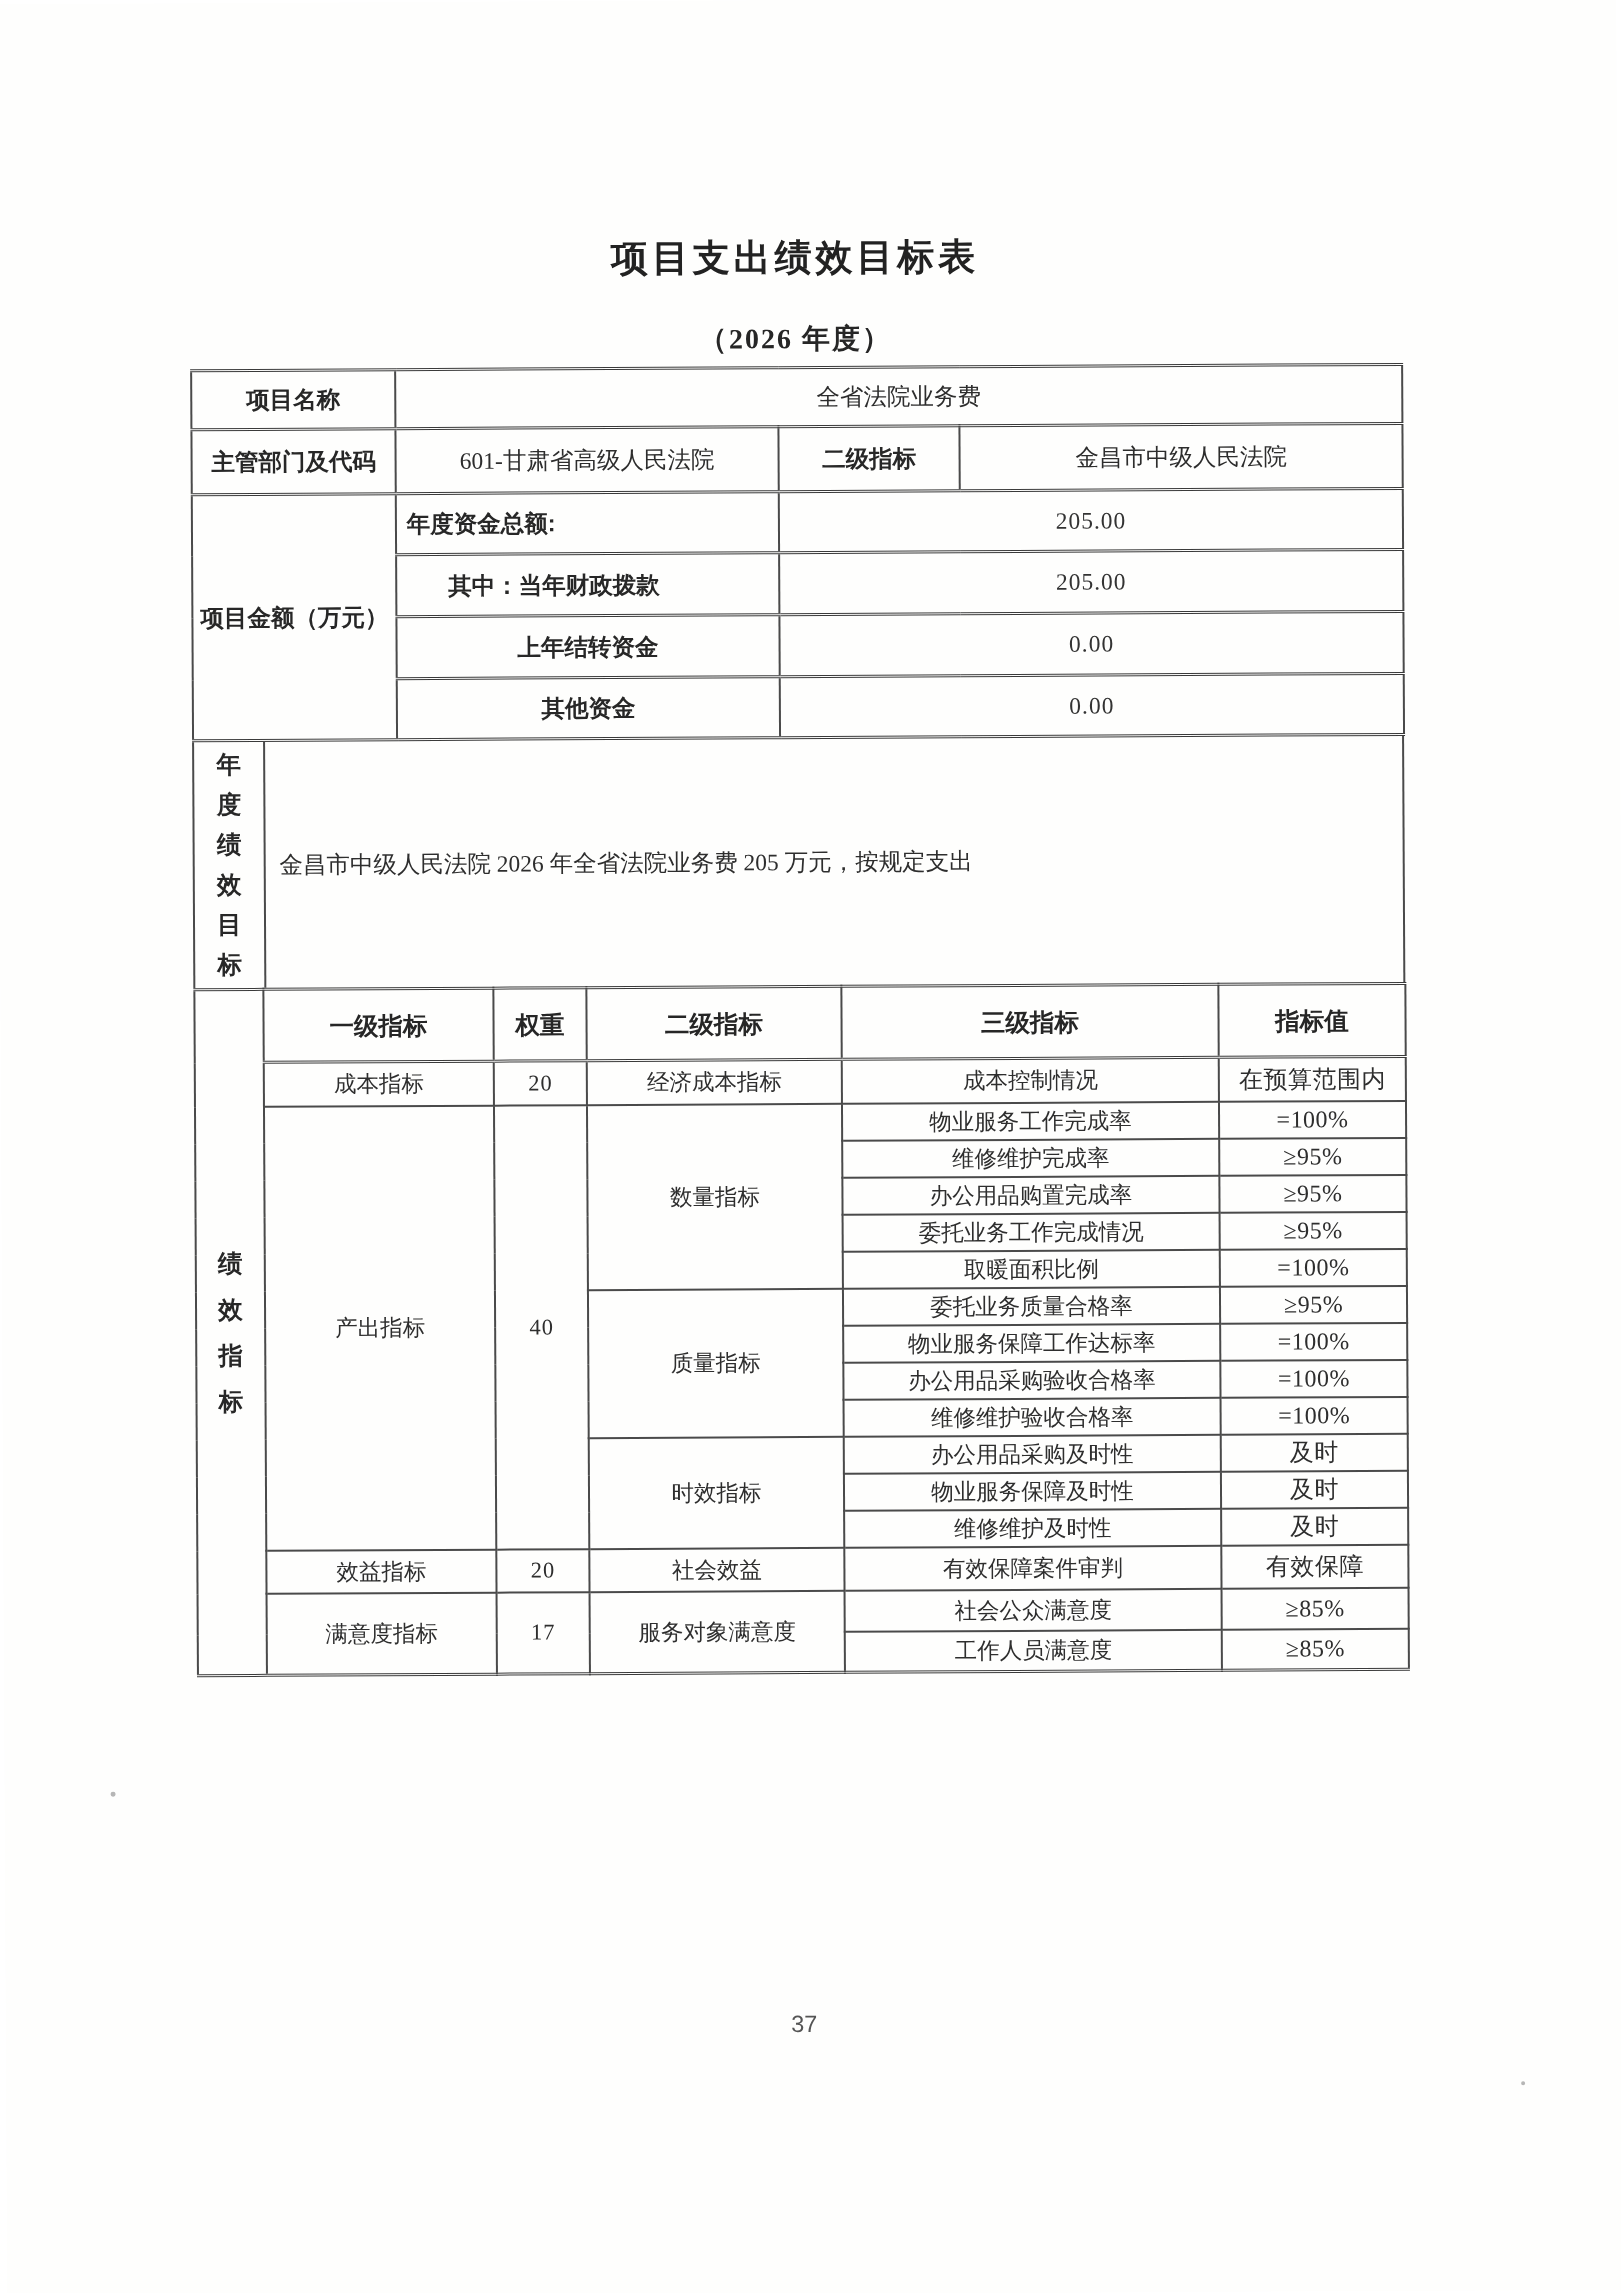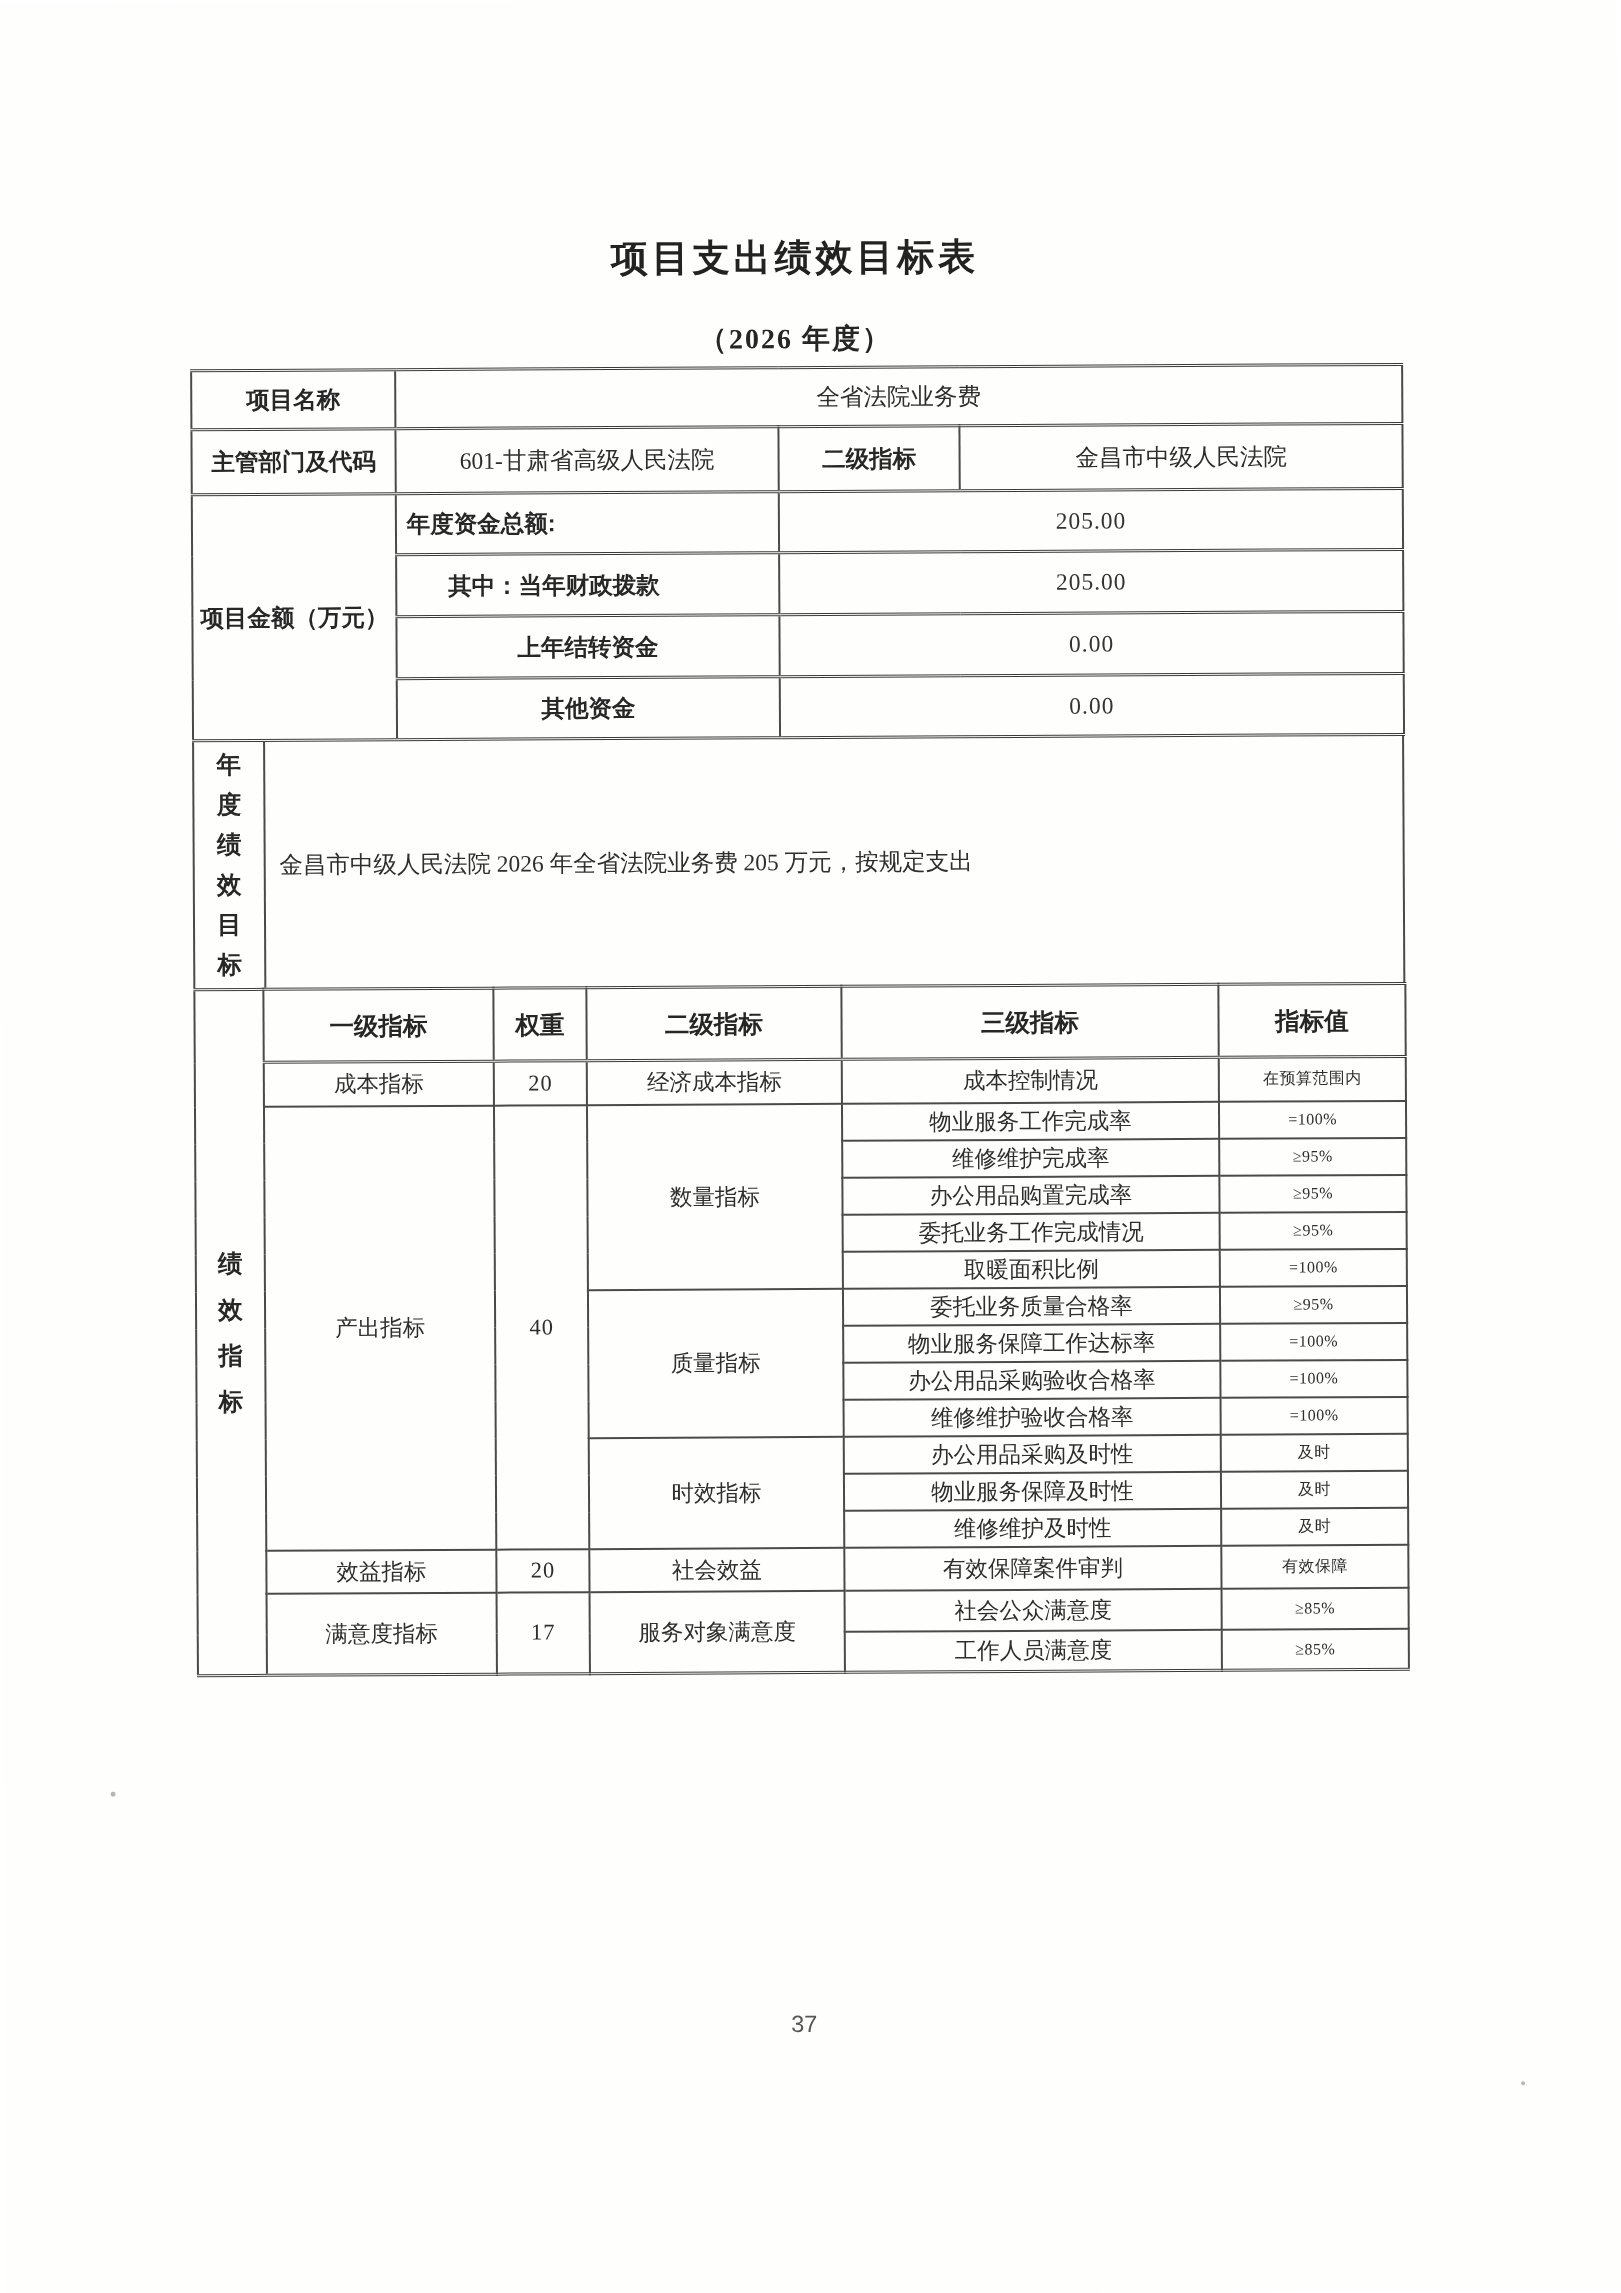--- a/index.html
+++ b/index.html
@@ -65,21 +65,21 @@
   .ind{border-top:3.9px double #3a3a3a;border-bottom:3.9px double #3a3a3a;}
   .ind td,.ind th{
     border:2px solid #4a4a4a;text-align:center;vertical-align:middle;
     font-size:22.5px;color:#2e2e2e;font-weight:normal;
   }
   .ind th{
     font-family:"Liberation Sans","DejaVu Sans",sans-serif;font-weight:bold;
     font-size:24.5px;color:#262626;border-bottom:3.9px double #3a3a3a;
   }
   .ind .sidecell{border-bottom:3.9px double #3a3a3a;}
-  .ind .val{font-size:16px;letter-spacing:0.5px;margin-top:11px;}
+  .ind .val{font-size:24px;letter-spacing:0.5px;margin-top:11px;}
   .h-head{height:73px;}
   .h-cost{height:44px;}
   .h-thin{height:37px;}
   .h-ben{height:43px;}
   .h-sat{height:41px;}
 
   .page-num{
     position:absolute;left:193px;top:2011px;width:1211px;text-align:center;
     font-family:"Liberation Sans","DejaVu Sans",sans-serif;
     font-size:23.5px;color:#555;

